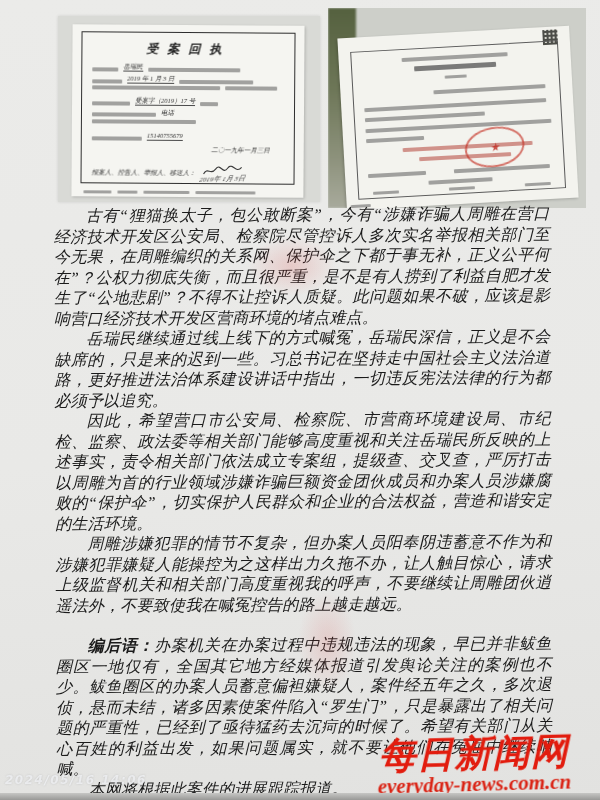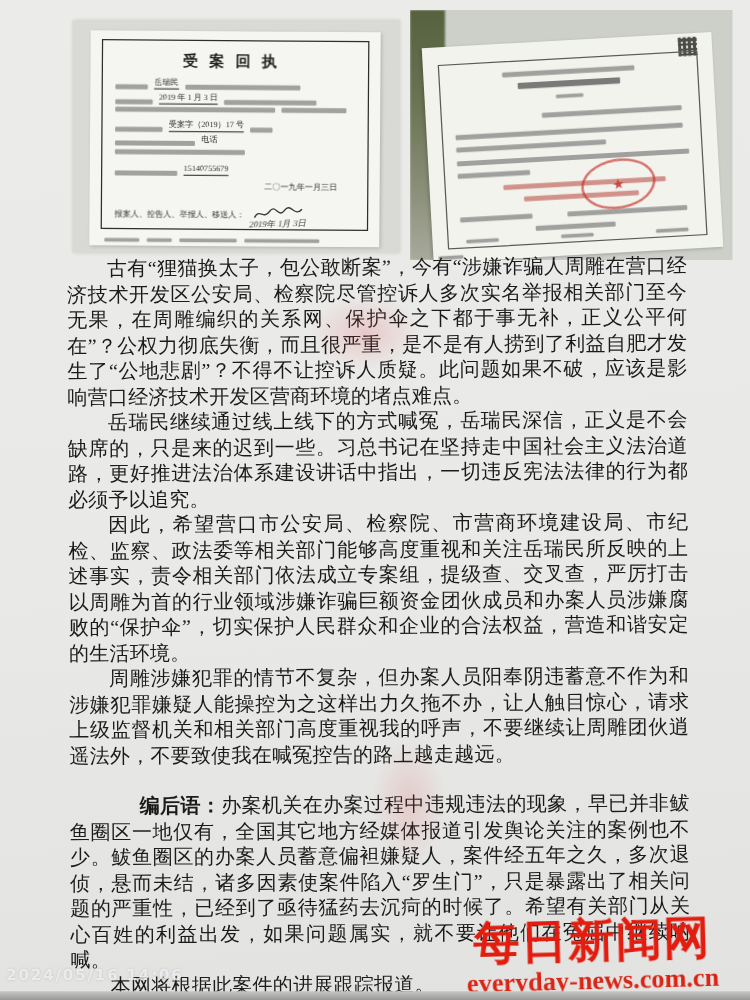--- a/index.html
+++ b/index.html
@@ -1,18 +1,18 @@
 <!DOCTYPE html>
 <html><head>
 <meta charset="utf-8">
 <style>
   html,body{margin:0;padding:0;width:600px;height:800px;overflow:hidden;
     background:linear-gradient(175deg,#ebebe9 0%,#e9e9e7 55%,#e2e2e0 100%);
     font-family:"Liberation Serif","DejaVu Serif",serif;}
-  .page{position:absolute;inset:0;}
+  .page{position:absolute;inset:0;font-style:italic;}
   
   .photo{position:absolute;overflow:hidden;}
   .photo-left{left:58px;top:16px;width:262px;height:186px;background:#d9dad6;box-shadow:0 0 3px rgba(0,0,0,.12);}
   .photo-right{left:328px;top:8px;width:258px;height:200px;background:#cdcfc9;}
   .green-strip{position:absolute;left:0;top:0;width:28px;height:100%;
     background:linear-gradient(180deg,#55613f 0%,#6d7657 40%,#8d927c 75%,#a8aa9c 100%);
     filter:blur(1px);}
   .paper-l{position:absolute;left:14px;top:9px;width:232px;height:172px;background:#f5f5f1;
     transform:rotate(.4deg);box-shadow:1px 1px 3px rgba(0,0,0,.18);}
   .formbox{position:absolute;left:9px;top:7px;right:9px;height:150px;border:1.6px solid #2e2e2e;}
@@ -36,21 +36,21 @@
   .stamp{position:absolute;left:108px;top:82px;width:56px;height:36px;border:2.2px solid rgba(196,48,36,.65);
     border-radius:50%;transform:rotate(-7deg);display:flex;align-items:center;justify-content:center;
     filter:blur(.5px);}
   .stamp-star{color:rgba(190,40,30,.8);font-size:11px;}
   
   article{position:absolute;left:55px;top:205px;width:496px;color:#1b1b1b;
     font-size:16px;line-height:20.5px;text-align:justify;letter-spacing:.2px;
     transform:rotate(-.3deg);}
   article p{margin:0;text-indent:2em;}
   p.editor-note{margin-top:20px;}
-  .bold{font-weight:bold;margin-left:24px;}
+  .bold{font-weight:bold;}
   
   .smudge{position:absolute;pointer-events:none;}
   .smudge1{left:248px;top:236px;width:88px;height:60px;
     background:radial-gradient(closest-side,rgba(215,70,70,.20),rgba(215,70,70,0));}
   .smudge2{left:298px;top:592px;width:58px;height:100px;
     background:radial-gradient(closest-side,rgba(215,70,70,.17),rgba(215,70,70,0));}
   
   .cam{position:absolute;left:5px;font-family:"DejaVu Sans","Liberation Sans",sans-serif;
     font-weight:bold;pointer-events:none;}
   .cam-device{top:750px;font-size:21px;color:rgba(252,252,254,.82);letter-spacing:1.5px;

